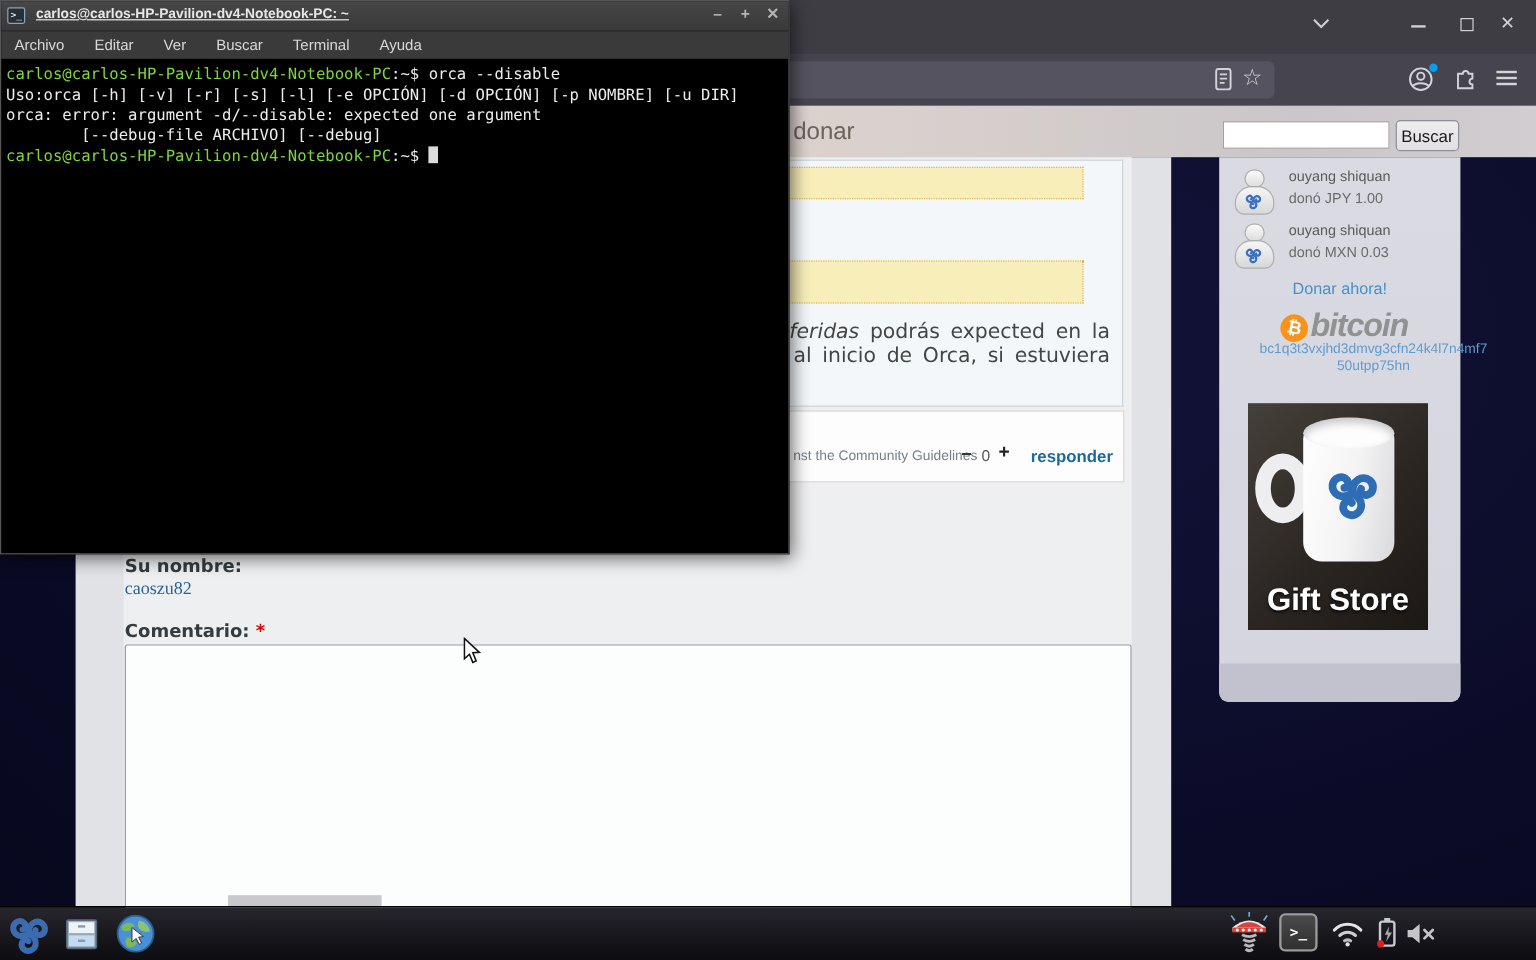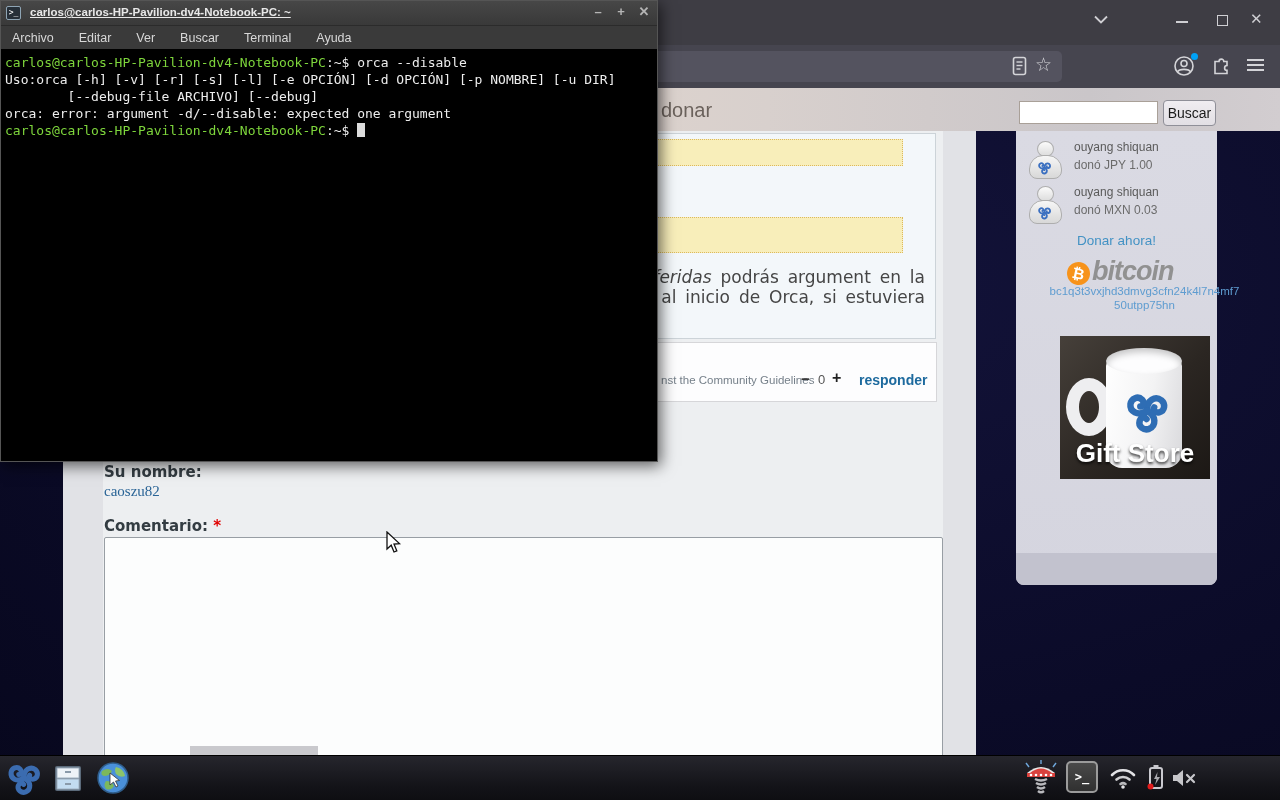--- a/index.html
+++ b/index.html
@@ -71,22 +71,22 @@
       background:linear-gradient(#fbfbfb,#dcdcdc); border:1px solid #aeaeae; }
   .av-body { position:absolute; left:0; top:14px; width:33px; height:24px; border-radius:14px 14px 8px 8px;
       background:linear-gradient(#f6f6f6,#d8d8d8); border:1px solid #aeaeae; }
   .donate-now { left:1016px; top:233px; width:201px; text-align:center; font-size:13.5px; color:#4392c4; }
   .btc-circle { left:1067px; top:262px; width:23px; height:23px; border-radius:50%; background:#f7931a;
       color:#fff; font-weight:700; font-size:15px; text-align:center; line-height:23px; transform:rotate(12deg); }
   .btc-word { left:1092px; top:256px; font-size:27px; font-weight:700; font-style:italic;
       color:#919191; letter-spacing:-1px; }
   .btc-addr { left:1016px; top:285px; width:201px; text-align:center; font-size:11.5px;
       line-height:13.5px; color:#5e9cd0;margin-left:28px; }
-  .gift { left:1040px; top:336px; width:150px; height:143px;
-      background:linear-gradient(135deg,#46403a 0%,#2b2622 55%,#1c1815 100%); overflow:hidden;margin-left:20px; }
+  .gift { left:1040px; top:336px; width:150px; height:189px;
+      background:linear-gradient(135deg,#46403a 0%,#2b2622 55%,#1c1815 100%); overflow:hidden; }
   .mug-handle { position:absolute; left:6px; top:42px; width:46px; height:58px; border:13px solid #eeeef0; border-radius:50%; }
   .mug-body { position:absolute; left:46px; top:20px; width:76px; height:112px;
       background:linear-gradient(100deg,#ffffff 0%,#f3f3f4 55%,#d9d9dc 100%); border-radius:10px 10px 16px 16px; }
   .mug-rim { position:absolute; left:46px; top:12px; width:76px; height:26px; border-radius:50%;
       background:#fdfdfe; box-shadow:inset 0 4px 7px rgba(0,0,0,.22); }
   .mug-logo { position:absolute; left:64px; top:52px; }
   .gift-label { position:absolute; left:0; bottom:10px; width:100%; text-align:center;
       font-size:26px; font-weight:700; color:#fff; text-shadow:0 2px 3px rgba(0,0,0,.75); }
 
   
@@ -173,21 +173,21 @@
   <input class="abs search-input" value="" style="">
   <div class="abs search-btn">Buscar</div>
 
   <div class="abs content-col"></div>
   <div class="abs inner-panel"></div>
 
   <div class="abs card1"></div>
   <div class="abs ybox ybox1"></div>
   <div class="abs ybox ybox2"></div>
   <div class="abs article">
-    <div><span class="it">es preferidas</span><span> podrás argument en la</span></div>
+    <div><span class="it">es preferidas</span><span> podrás expected en la</span></div>
     <div>jecución al inicio de Orca, si estuviera</div>
   </div>
 
   <div class="abs card2"></div>
   <div class="abs guidelines">nst the Community Guidelines</div>
   <div class="abs vote-minus">−</div>
   <div class="abs vote-count">0</div>
   <div class="abs vote-plus">+</div>
   <div class="abs reply-link">responder</div>
 
@@ -261,22 +261,22 @@
       <span class="menu-item">Archivo</span>
       <span class="menu-item">Editar</span>
       <span class="menu-item">Ver</span>
       <span class="menu-item">Buscar</span>
       <span class="menu-item">Terminal</span>
       <span class="menu-item">Ayuda</span>
     </div>
     <div class="term-body">
       <div class="term-line"><span class="green">carlos@carlos-HP-Pavilion-dv4-Notebook-PC</span><span>:~$ </span><span>orca --disable</span></div>
       <div class="term-line">Uso:orca [-h] [-v] [-r] [-s] [-l] [-e OPCIÓN] [-d OPCIÓN] [-p NOMBRE] [-u DIR]</div>
+      <div class="term-line">orca: error: argument -d/--disable: expected one argument</div>
       <div class="term-line">        [--debug-file ARCHIVO] [--debug]</div>
-      <div class="term-line">orca: error: argument -d/--disable: expected one argument</div>
       <div class="term-line"><span class="green">carlos@carlos-HP-Pavilion-dv4-Notebook-PC</span><span>:~$ </span><span class="cursor"></span></div>
     </div>
   </div>
 
   <div class="abs status-frag"></div>
   <div class="abs taskbar"></div>
 
   <svg class="tb" style="left:6px; top:760px; z-index:51;" width="36" height="36" viewBox="0 0 64 64">
       <g fill="none" stroke="#3b6cb0" stroke-width="9" stroke-linecap="round">
         <path d="M32 33 C31 16 44 11 52 17 C58 22 57 32 49 34 C44 35 40 31 42 27"></path>

